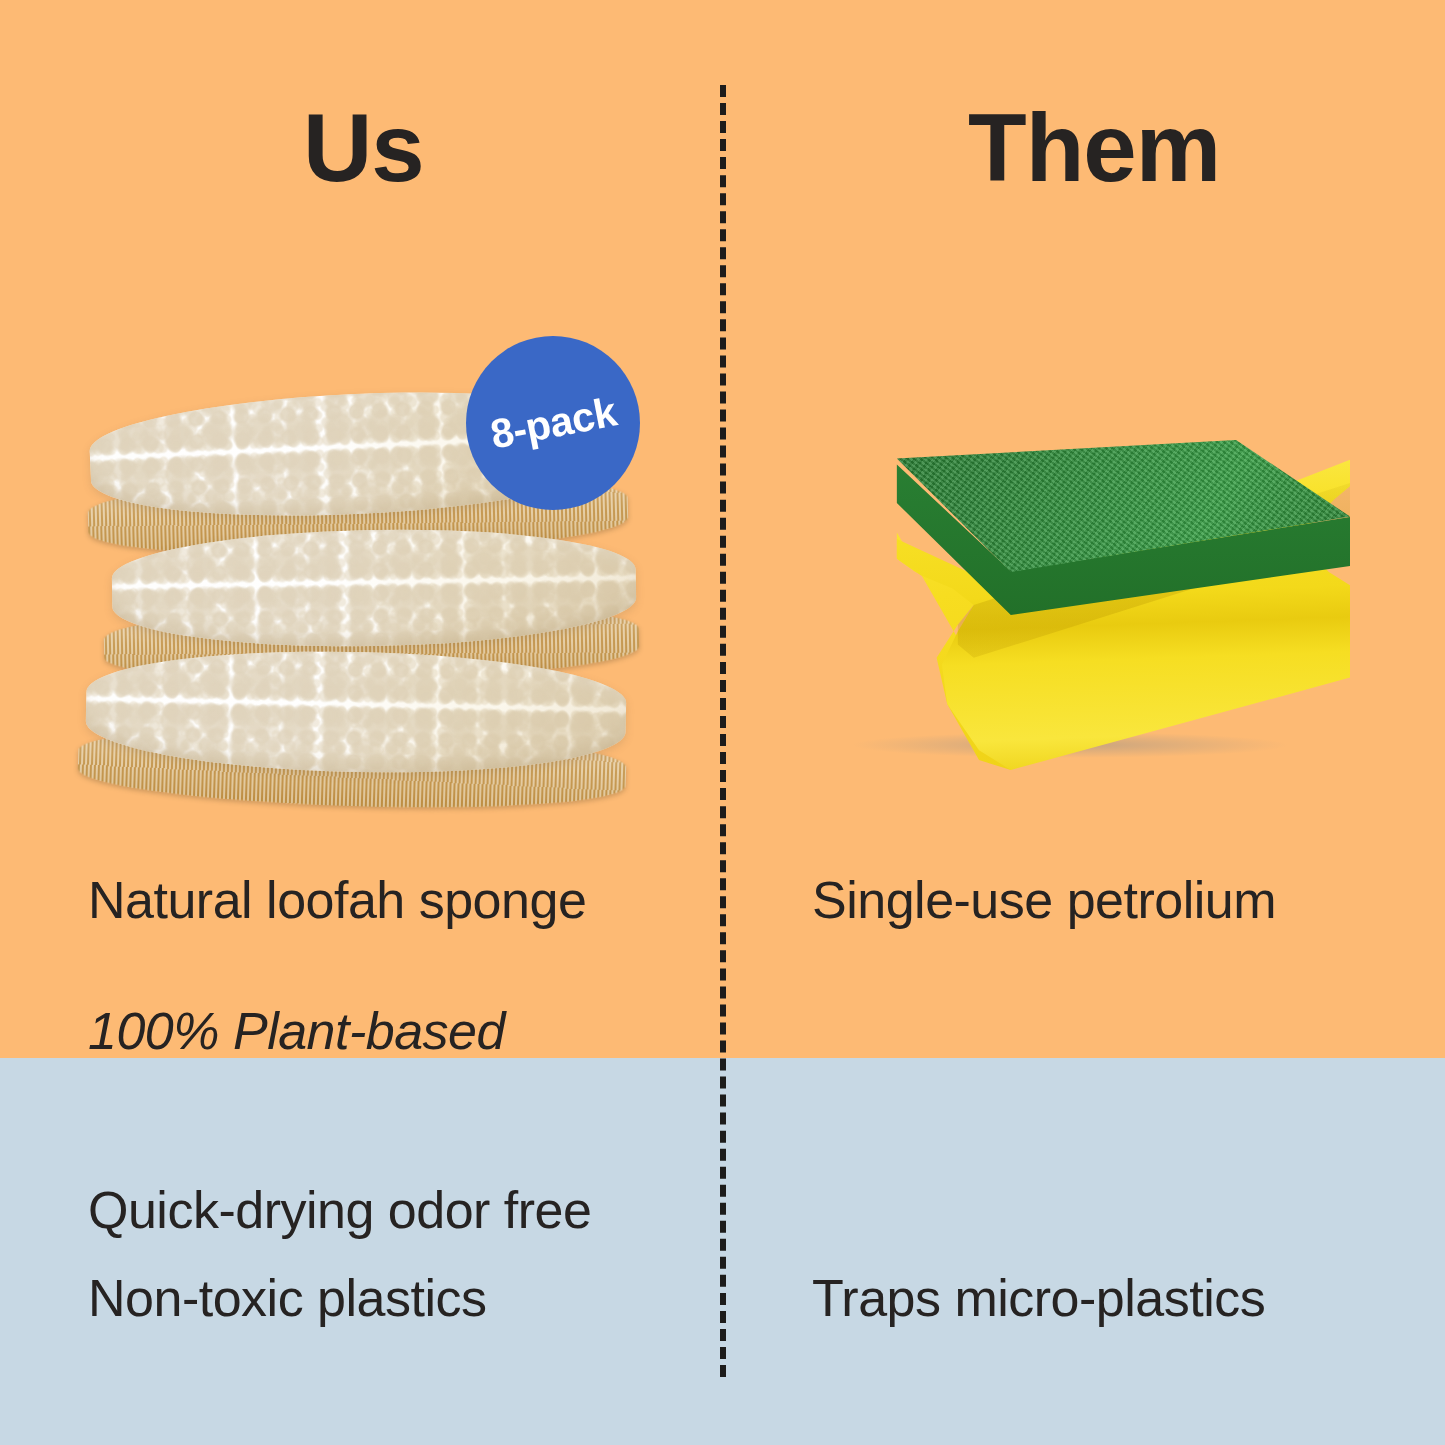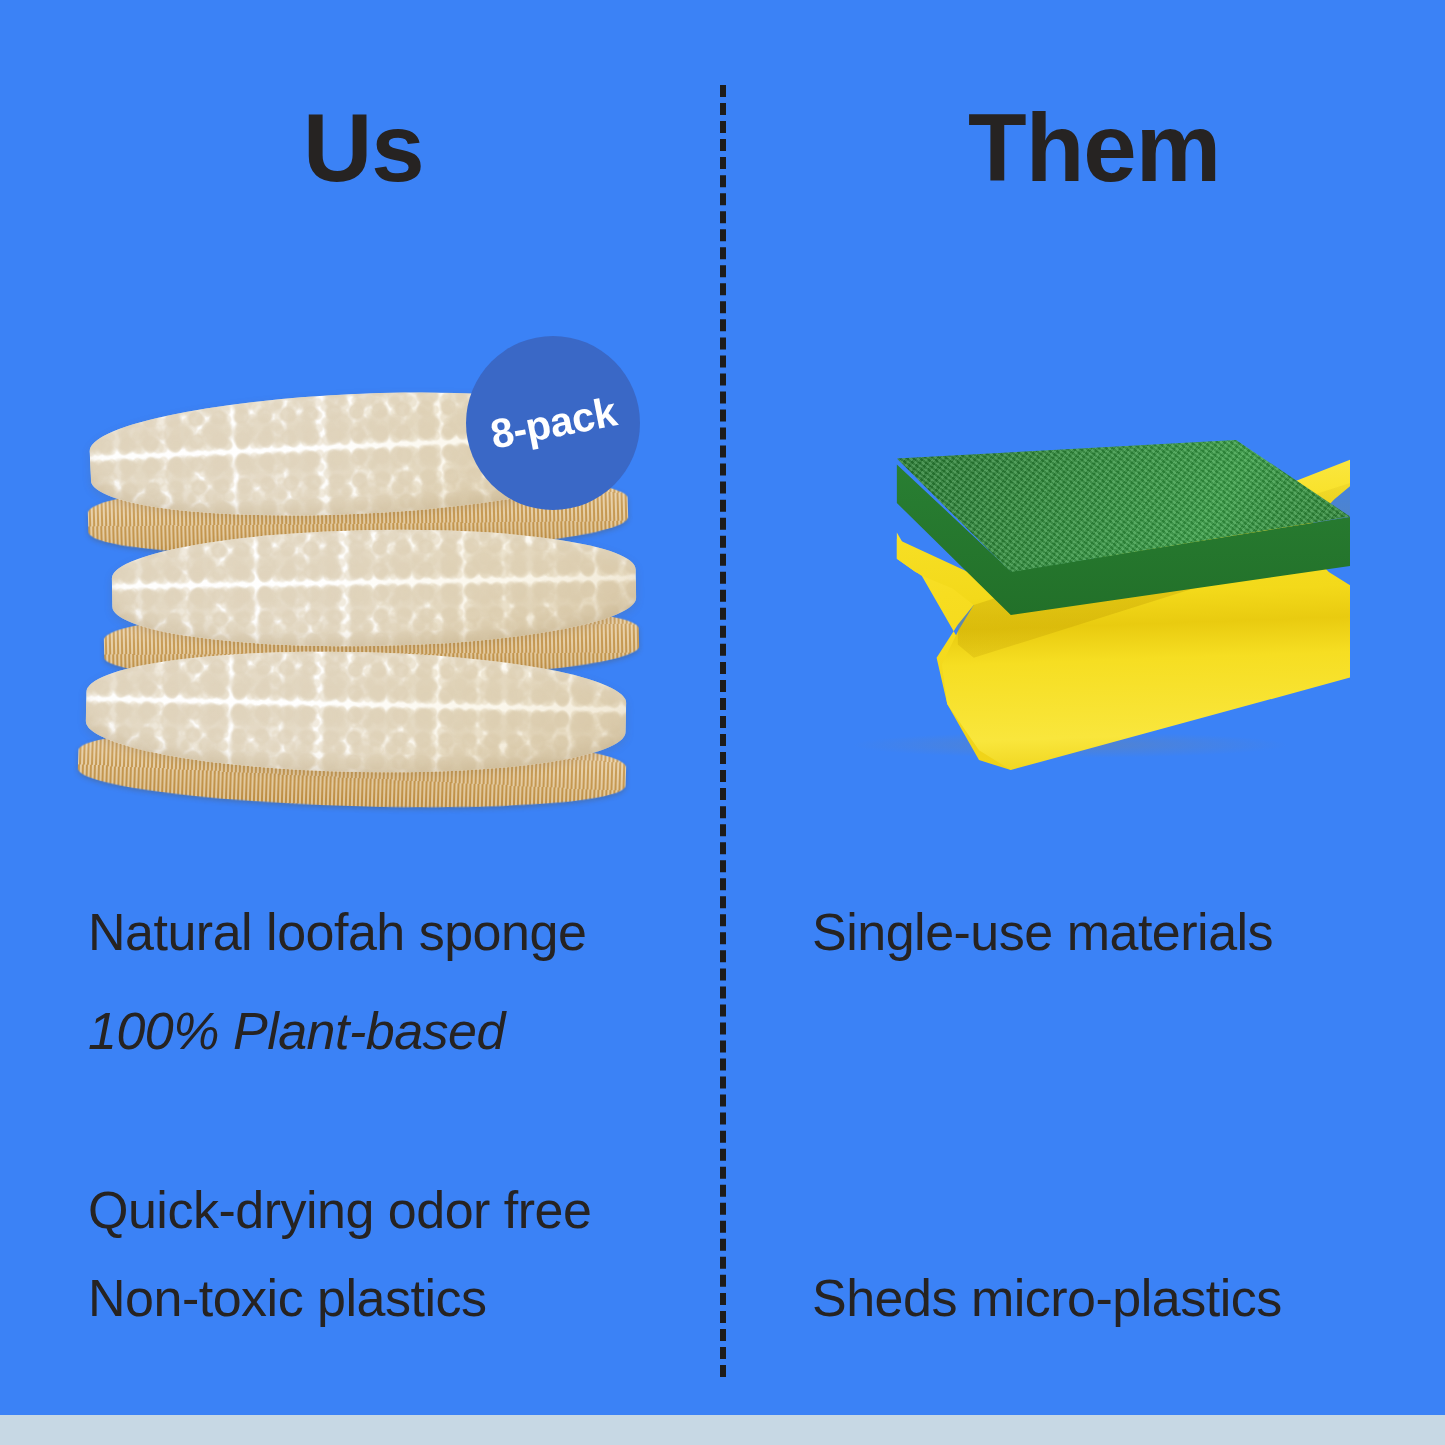--- a/index.html
+++ b/index.html
@@ -10,22 +10,22 @@
     width: 1445px;
     height: 1445px;
     background: #c7d8e4;
     font-family: "Liberation Sans", sans-serif;
     overflow: hidden;
   }
 
   #board {
     position: relative;
     width: 1445px;
-    height: 1415px;
-    background: #3b82f6;
+    height: 1058px;
+    background: #fdba74;
   }
 
   
   .col-heading {
     position: absolute;
     font-size: 96px;
     font-weight: 700;
     color: #262322;
     letter-spacing: -1px;
     line-height: 1;
@@ -49,21 +49,21 @@
     position: absolute;
     font-size: 52px;
     font-weight: 400;
     color: #262322;
     line-height: 1;
     white-space: nowrap;
     letter-spacing: -0.5px;
   }
   .col-left  { left: 88px; }
   .col-right { left: 812px; }
-  .row-0 { top: 906px; }
+  .row-0 { top: 874px; }
   .row-1 { top: 1005px; font-style: italic; }
   .row-2 { top: 1184px; }
   .row-3 { top: 1272px; }
 
   
   #loofah-stack {
     position: absolute;
     left: 78px;
     top: 378px;
     width: 560px;
@@ -264,16 +264,16 @@
     <div id="foam-groove"></div>
     <div id="scour-edge"></div>
     <div id="scour-top"></div>
   </div>
 
   <div class="feature col-left row-0">Natural loofah sponge</div>
   <div class="feature col-left row-1">100% Plant-based</div>
   <div class="feature col-left row-2">Quick-drying odor free</div>
   <div class="feature col-left row-3">Non-toxic plastics</div>
 
-  <div class="feature col-right row-0">Single-use materials</div>
-  <div class="feature col-right row-3">Sheds micro-plastics</div>
+  <div class="feature col-right row-0">Single-use petrolium</div>
+  <div class="feature col-right row-3">Traps micro-plastics</div>
 
 </div>
 
 </body></html>

